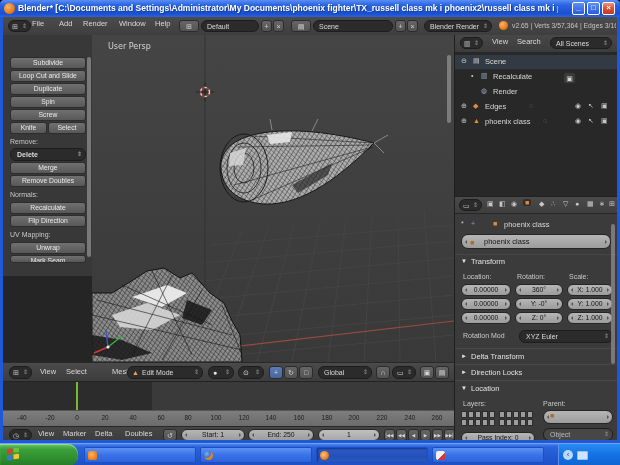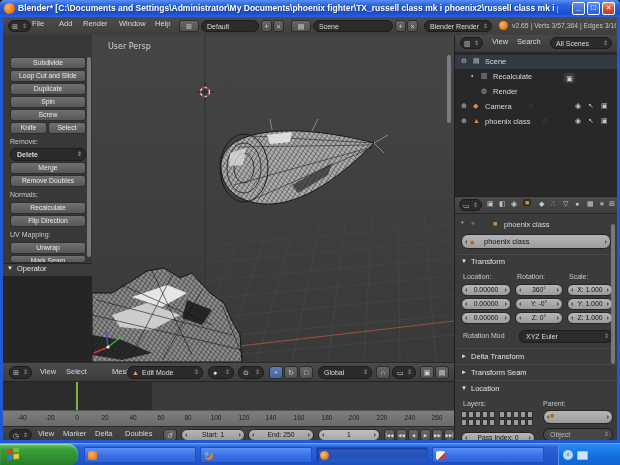--- a/index.html
+++ b/index.html
@@ -120,24 +120,20 @@
         <span class="ar">⇕</span>
       </div>
       <div class="abs tbtn" style="top:127px;">Merge</div>
       <div class="abs tbtn" style="top:140px;">Remove Doubles</div>
       <span class="abs lbl" style="left:7px;top:156px;">Normals:</span>
       <div class="abs tbtn" style="top:167px;">Recalculate</div>
       <div class="abs tbtn" style="top:180px;">Flip Direction</div>
       <span class="abs lbl" style="left:7px;top:196px;">UV Mapping:</span>
       <div class="abs tbtn" style="top:207px;">Unwrap</div>
       <div class="abs tbtn" style="top:220px;height:8px;">Mark Seam</div>
-      <div class="abs" style="left:0;top:228px;width:89px;height:13px;background:#3d3d3d;border-top:1px solid #242424;">
-        <span class="abs phead" style="left:4px;top:1px;font-size:6px;">▼</span>
-        <span class="abs phead" style="left:14px;top:0;font-size:7.5px;">Operator</span>
-      </div>
       <div class="abs" style="left:0;top:241px;width:89px;height:104px;background:#252525;"></div>
       <div class="abs scroll" style="left:84px;top:22px;width:4px;height:200px;"></div>
     </div>
 
     <div class="abs" style="left:89px;top:18px;width:362px;height:327px;overflow:hidden;">
       <svg width="362" height="327" viewBox="0 0 362 327">
         <defs>
           <linearGradient id="vg" x1="0" y1="0" x2="0" y2="1">
             <stop offset="0" stop-color="#454545"></stop>
               <stop offset="1" stop-color="#393939"></stop>
@@ -332,21 +328,21 @@
         <span class="abs ico" style="left:16px;top:20px;">•</span>
         <span class="abs ico" style="left:26px;top:20px;color:#9ab0c8;">▥</span>
         <span class="abs menu" style="left:38px;top:19px;">Recalculate</span>
         <div class="abs icbtn" style="left:108px;top:20px;width:13px;height:12px;background:#3a3a3a;border-color:#2a2a2a;"><span>▣</span></div>
 
         <span class="abs ico" style="left:26px;top:35px;color:#9ab0c8;">◍</span>
         <span class="abs menu" style="left:38px;top:34px;">Render</span>
 
         <span class="abs ico" style="left:6px;top:50px;">⊕</span>
         <span class="abs ico" style="left:18px;top:50px;color:#e08c3a;">◆</span>
-        <span class="abs menu" style="left:30px;top:49px;">Camera</span>
+        <span class="abs menu" style="left:30px;top:49px;">Edges</span>
         <span class="abs ico" style="left:74px;top:50px;color:#888;">◌</span>
         <span class="abs ico" style="left:120px;top:50px;">◉</span>
         <span class="abs ico" style="left:133px;top:50px;">↖</span>
         <span class="abs ico" style="left:146px;top:50px;">▣</span>
 
         <span class="abs ico" style="left:6px;top:65px;">⊕</span>
         <span class="abs ico" style="left:18px;top:65px;color:#e08c3a;">▲</span>
         <span class="abs menu" style="left:30px;top:64px;">phoenix class</span>
         <span class="abs ico" style="left:88px;top:65px;color:#888;">◌</span>
         <span class="abs ico" style="left:120px;top:65px;">◉</span>
@@ -405,21 +401,21 @@
         <div class="abs dcombo" style="left:64px;top:116px;width:94px;height:13px;">
           <span class="abs" style="left:6px;top:0;line-height:12px;">XYZ Euler</span>
           <span class="ar">⇕</span>
         </div>
 
         <div class="abs" style="left:0px;top:134px;width:163px;height:1px;background:#474747;"></div>
         <span class="abs phead" style="left:6px;top:139px;font-size:6px;">►</span>
         <span class="abs phead" style="left:16px;top:138px;">Delta Transform</span>
         <div class="abs" style="left:0px;top:150px;width:163px;height:1px;background:#474747;"></div>
         <span class="abs phead" style="left:6px;top:155px;font-size:6px;">►</span>
-        <span class="abs phead" style="left:16px;top:154px;">Transform Seam</span>
+        <span class="abs phead" style="left:16px;top:154px;">Direction Locks</span>
         <div class="abs" style="left:0px;top:166px;width:163px;height:1px;background:#474747;"></div>
         <span class="abs phead" style="left:6px;top:171px;font-size:6px;">▼</span>
         <span class="abs phead" style="left:16px;top:170px;">Location</span>
 
         <span class="abs lbl" style="left:8px;top:186px;">Layers:</span>
         <span class="abs lbl" style="left:88px;top:186px;">Parent:</span>
 
         <div class="abs" style="left:6px;top:197px;width:72px;height:17px;">
           <div style="display:grid;grid-template-columns:repeat(5,6px);grid-auto-rows:7px;gap:1px;position:absolute;left:0;top:0;">
             <i style="background:#9c9c9c;border:1px solid #2c2c2c;"></i>

